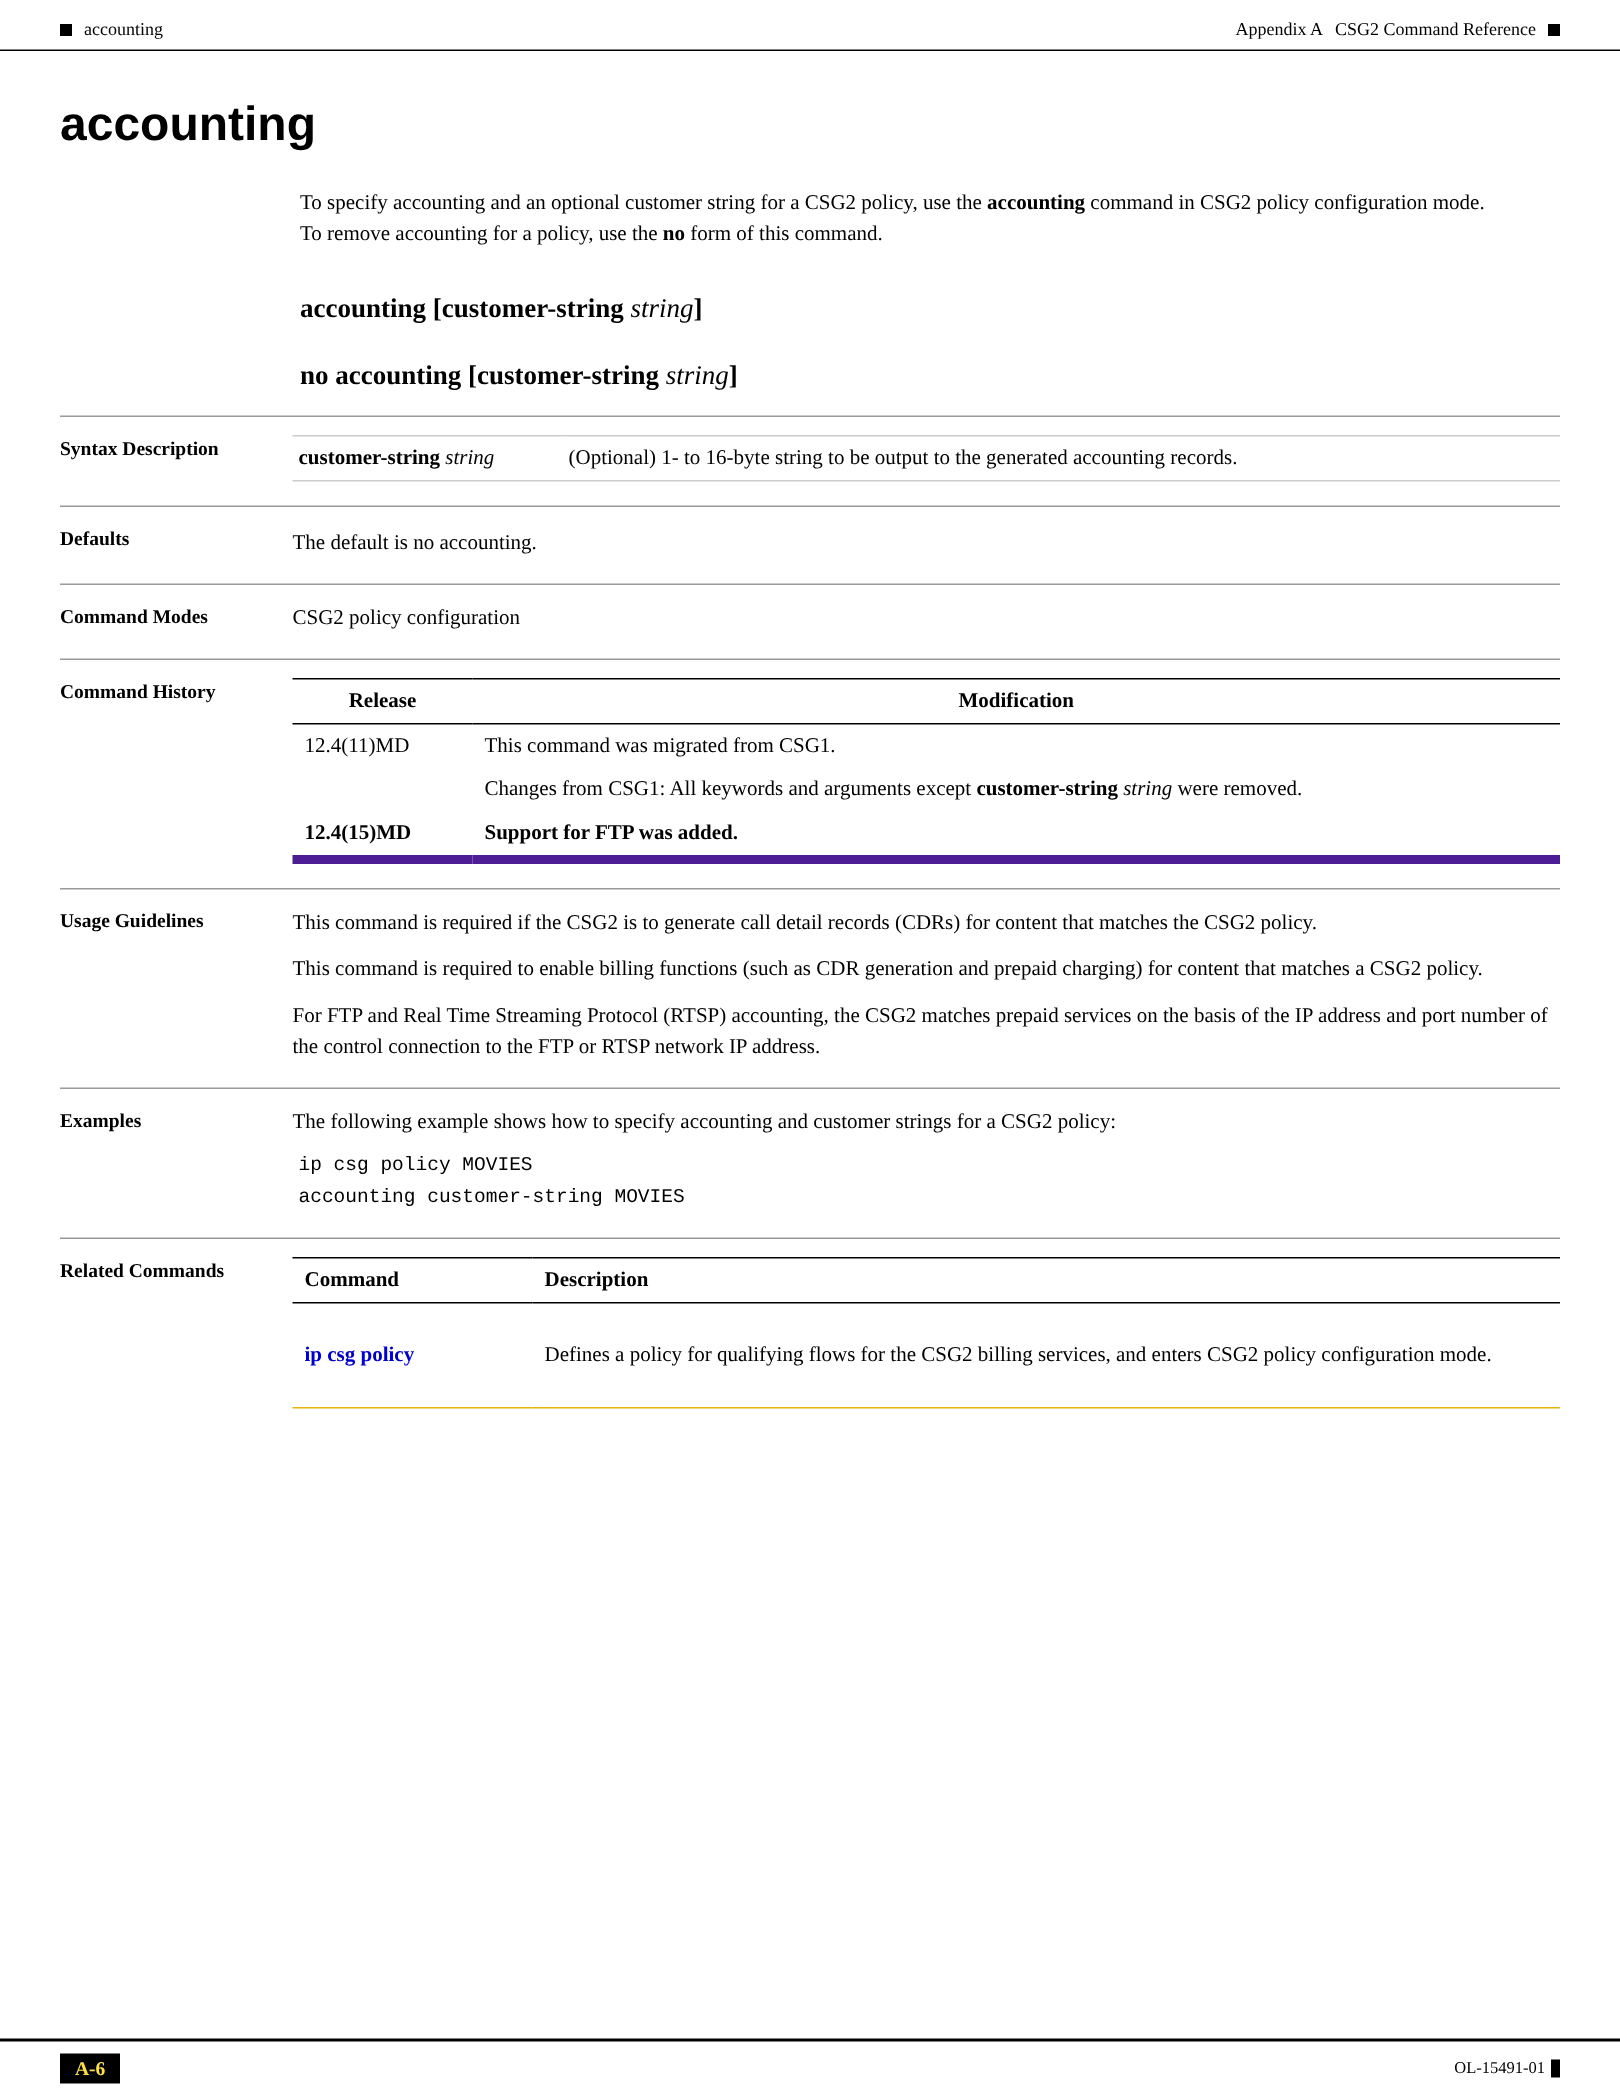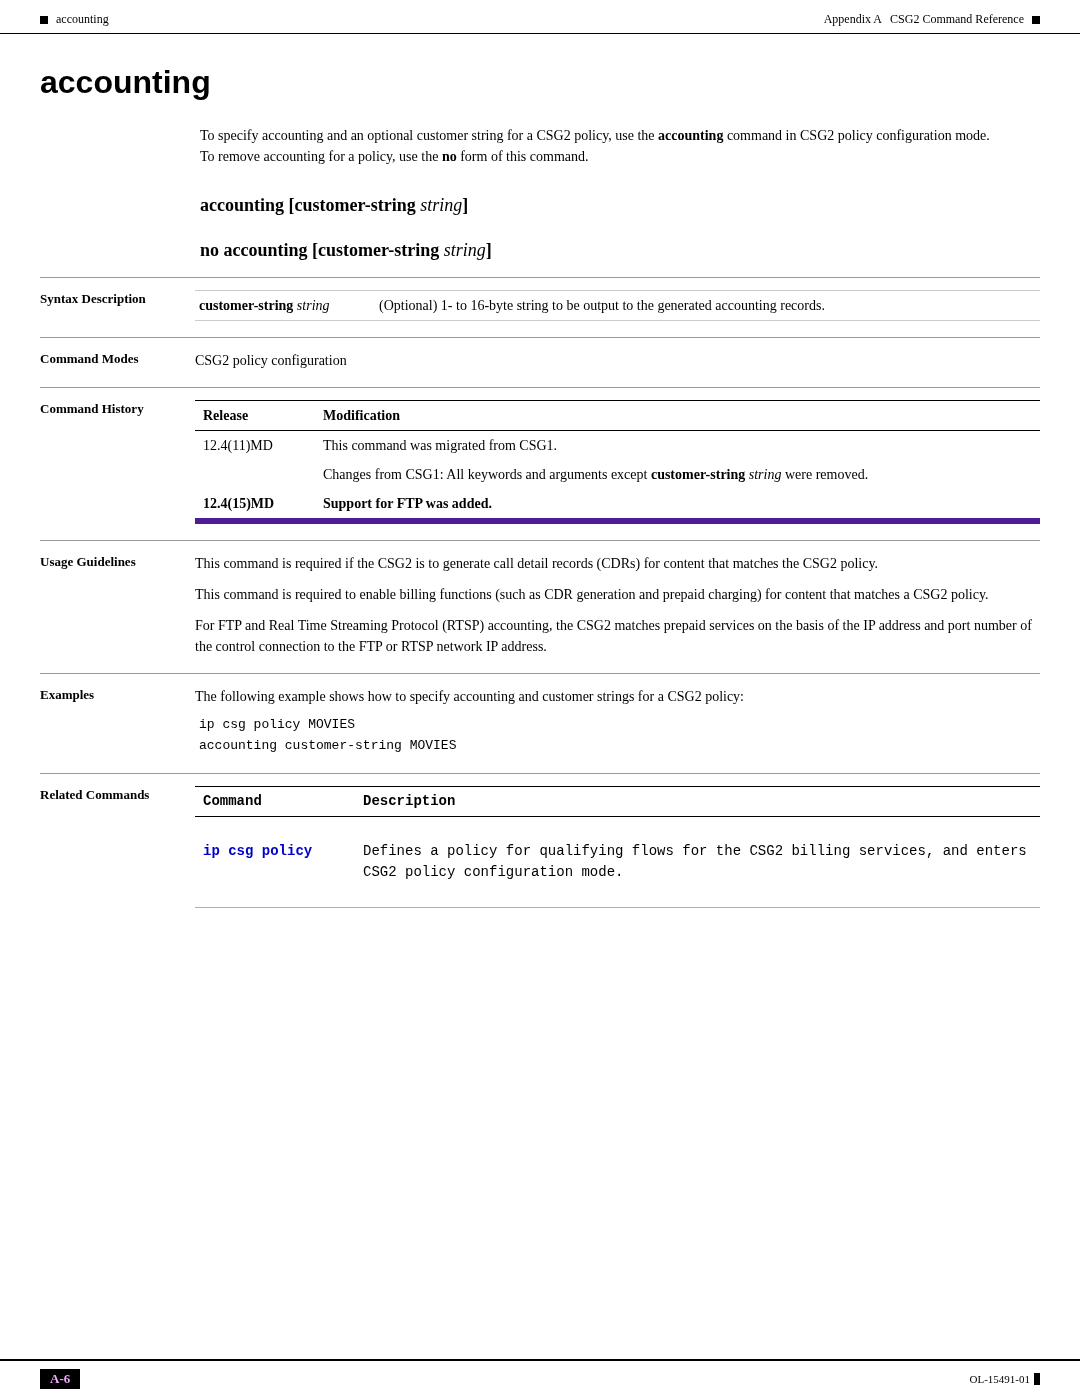--- a/index.html
+++ b/index.html
@@ -113,21 +113,21 @@
       width: 180px;
       white-space: nowrap;
     }
 
     
     .history-table {
       width: 100%;
       border-collapse: collapse;
     }
     .history-table th {
-      text-align: left;
+      text-align: center;
       font-weight: bold;
       padding: 4px 8px;
       border-top: 1px solid #000;
       border-bottom: 1px solid #000;
       margin-top: 42px;
     }
     .history-table td {
       padding: 4px 8px;
       vertical-align: top;
     }
@@ -137,21 +137,20 @@
     }
     .history-table .release-col {
       width: 120px;
       white-space: nowrap;
     }
 
     
     .related-table {
       width: 100%;
       border-collapse: collapse;
-      font-family: Liberation Mono, monospace;
     }
     .related-table th {
       text-align: left;
       font-weight: bold;
       padding: 4px 8px;
       border-top: 1px solid #000;
       border-bottom: 1px solid #000;
     }
     .related-table td {
       padding: 24px 8px;
@@ -201,21 +200,21 @@
       align-items: center;
       font-size: 11px;
     }
     .footer-left {
       display: flex;
       align-items: center;
       gap: 8px;
     }
     .footer-page-num {
       background: #000;
-      color: #f0abfc;
+      color: #fde047;
       padding: 2px 10px;
       font-weight: bold;
       font-size: 13px;
     }
     .footer-center {
       font-size: 11px;
       text-align: center;
       flex: 1;
     }
     .footer-right {
@@ -280,20 +279,24 @@
           </td>
           <td>
             <span>(</span><span>Optional) 1- to 16-byte string to be output to the generated accounting records.</span>
           </td>
         </tr>
       </tbody>
         </table>
     </div>
   </div>
 
+  <div class="section-row defaults-row">
+    <div class="section-label">Defaults</div>
+    <div class="section-content">The default is no accounting.</div>
+  </div>
 
   <div class="section-row">
     <div class="section-label">Command Modes</div>
     <div class="section-content">CSG2 policy configuration</div>
   </div>
 
   <div class="section-row">
     <div class="section-label">Command History</div>
     <div class="section-content">
       <table class="history-table">

